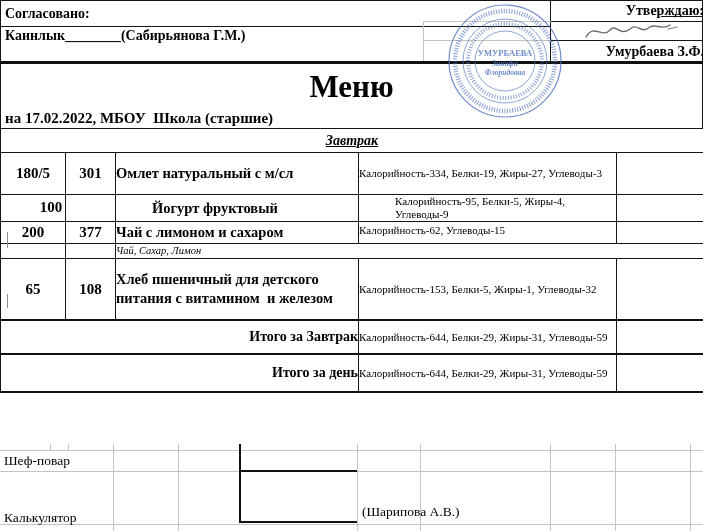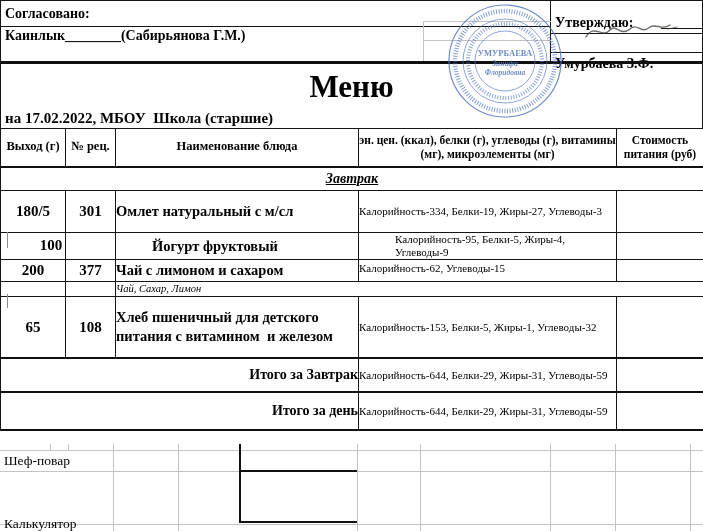--- a/index.html
+++ b/index.html
@@ -5,21 +5,21 @@
   html,body{margin:0;padding:0;background:#ffffff;}
   body{font-family:"Liberation Serif", serif; color:#000;}
   #doc{position:relative;width:703px;height:531px;background:#fff;overflow:hidden;}
 
   
   .topblock{position:absolute;left:0;top:0;width:703px;height:64px;box-sizing:border-box;
             border-top:1.5px solid #151515;border-left:1.5px solid #151515;border-right:1.5px solid #151515;}
   .top-left{position:absolute;left:0;top:0;width:550px;height:61px;box-sizing:border-box;border-right:1.5px solid #151515;}
   .agree-label{height:25px;line-height:25px;border-bottom:1.5px solid #151515;font-weight:bold;font-size:14px;padding-left:4px;}
   .agree-text{font-weight:bold;font-size:14px;line-height:17px;padding:1px 0 0 4px;white-space:pre-wrap;}
-  .top-right{position:absolute;left:550px;top:12px;width:153px;height:61px;box-sizing:border-box;}
+  .top-right{position:absolute;left:550px;top:0;width:153px;height:61px;box-sizing:border-box;text-align:right;}
   .approve-label{height:19.5px;line-height:20px;border-bottom:1.5px solid #151515;font-weight:bold;font-size:14px;padding-left:4px;position:relative;}
   .approve-sig{height:18px;border-bottom:1.5px solid #151515;position:relative;}
   .approve-name{height:21px;line-height:21px;font-weight:bold;font-size:14px;padding-left:4px;}
   .approve-underline{position:absolute;left:110px;top:15px;width:90px;height:0;border-bottom:1.5px solid #151515;}
   .thickline{position:absolute;left:0;top:61px;width:703px;height:3px;background:#111;}
   .gline{position:absolute;background:#c4c4c4;}
 
   
   .titlerow{position:absolute;left:0;top:64px;width:703px;height:44px;box-sizing:border-box;
             border-left:1.5px solid #151515;border-right:1.5px solid #151515;
@@ -89,27 +89,20 @@
 
   <table class="menu">
     <colgroup>
         <col style="width:65px">
         <col style="width:50px">
         <col style="width:243px">
         <col style="width:258px">
         <col style="width:87px">
       </colgroup>
     <tbody>
-        <tr class="hdr">
-      <td>Выход (г)</td>
-      <td>№ рец.</td>
-      <td>Наименование блюда</td>
-      <td class="small">эн. цен. (ккал), белки (г), углеводы (г), витамины (мг), микроэлементы (мг)</td>
-      <td class="small">Стоимость питания (руб)</td>
-    </tr>
     <tr class="section">
       <td colspan="5"><span>Завтрак</span></td>
     </tr>
     <tr class="h42">
       <td class="cnum">180/5</td>
       <td class="cnum">301</td>
       <td class="dname">Омлет натуральный с м/сл</td>
       <td class="nutr">Калорийность-334, Белки-19, Жиры-27, Углеводы-3</td>
       <td class="cost-light"></td>
     </tr>
@@ -168,21 +161,22 @@
     <div class="gline" style="left:690px;top:0;width:1px;height:87px;"></div>
     <div class="gline" style="left:0;top:6px;width:703px;height:1px;"></div>
     <div class="gline" style="left:0;top:27px;width:703px;height:1px;"></div>
     <div class="gline" style="left:0;top:80px;width:703px;height:1px;"></div>
 
     <div class="blackline" style="left:239px;top:0;width:1.5px;height:79px;"></div>
     <div class="blackline" style="left:240px;top:26px;width:117px;height:2px;"></div>
     <div class="blackline" style="left:240px;top:77px;width:117px;height:2px;"></div>
 
     <div class="btext" style="left:4px;top:9px;">Шеф-повар</div>
-    <div class="btext" style="left:4px;top:72px;">Калькулятор</div>
+    <div class="btext" style="left:4px;top:66px;">Калькулятор</div>
+    <div class="btext" style="left:362px;top:60px;">(Шарипова А.В.)</div>
   </div>
 
   <svg class="stamp" viewBox="0 0 118 118">
     <circle cx="59" cy="59" r="56" fill="none" stroke="#4e73bf" stroke-width="1.2"></circle>
     <circle cx="59" cy="59" r="50" fill="none" stroke="#4e73bf" stroke-width="4.5" stroke-dasharray="1,1.6" opacity="0.85"></circle>
     <circle cx="59" cy="59" r="42" fill="none" stroke="#4e73bf" stroke-width="0.8"></circle>
     <circle cx="59" cy="59" r="37" fill="none" stroke="#4e73bf" stroke-width="4" stroke-dasharray="1,1.7" opacity="0.8"></circle>
     <circle cx="59" cy="59" r="30" fill="none" stroke="#4e73bf" stroke-width="0.8"></circle>
     <text x="59" y="54" text-anchor="middle" font-size="8.5">УМУРБАЕВА</text>
     <text x="59" y="64" text-anchor="middle" font-size="7.5" font-style="italic">Зинифа</text>

